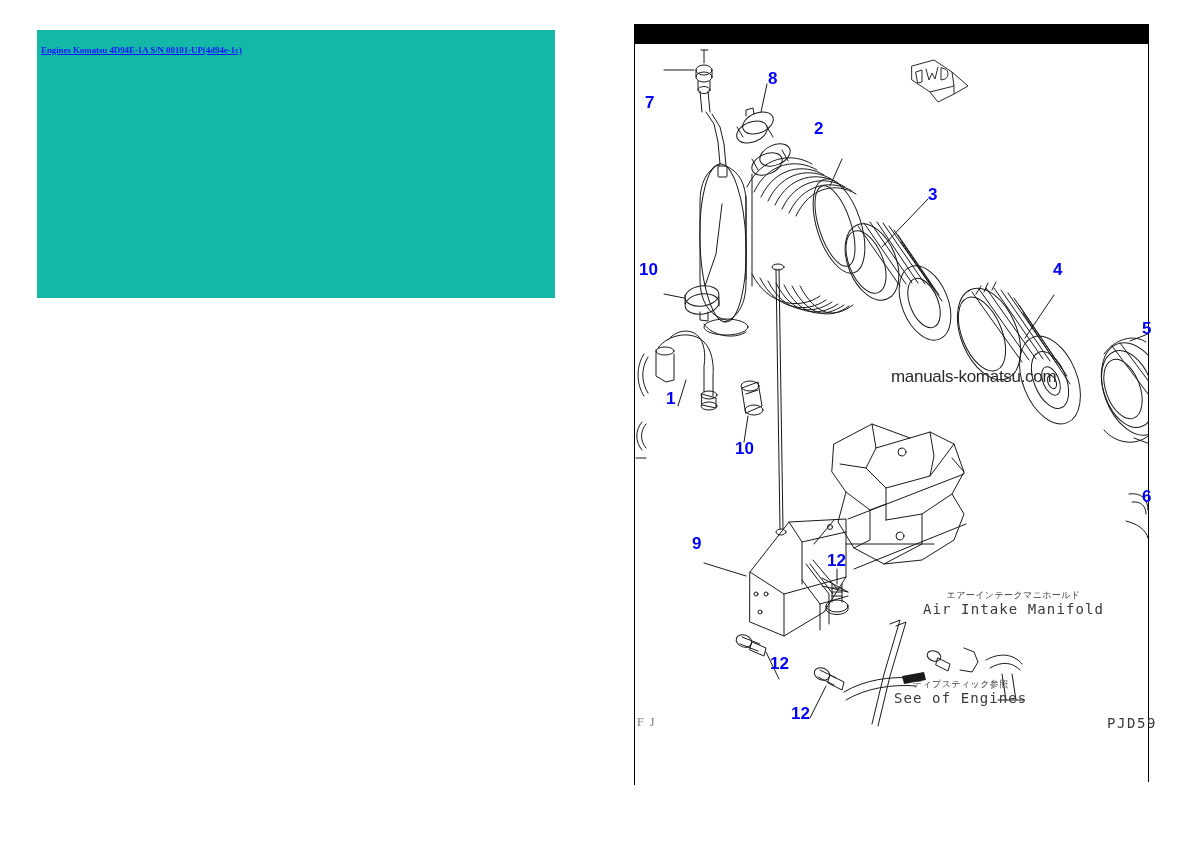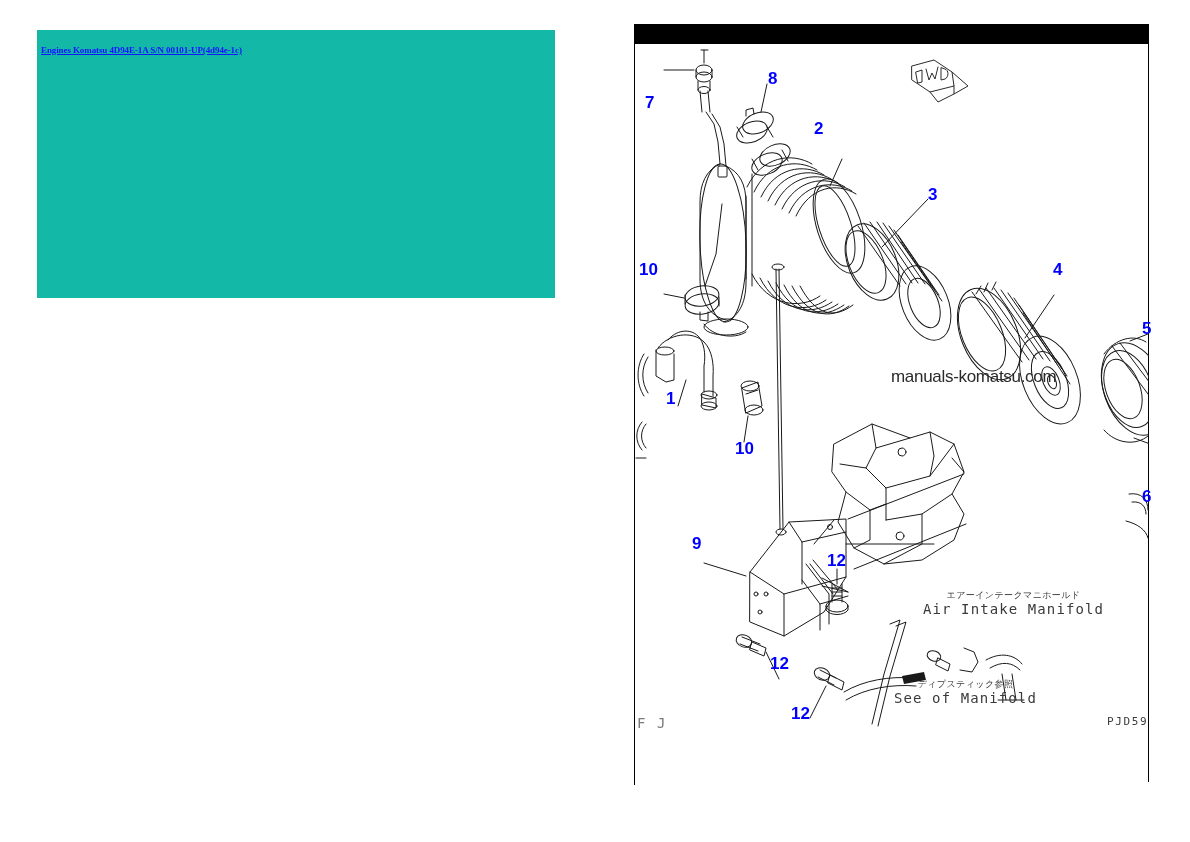--- a/index.html
+++ b/index.html
@@ -118,25 +118,25 @@
     font-size: 14px;
     letter-spacing: 1.1px;
     display: block;
   }
 
   
   .corner-code {
     position: absolute;
     color: #3a3a3a;
     font-family: "DejaVu Sans Mono", monospace;
-    font-size: 11px;
+    font-size: 14px;
     letter-spacing: 1.6px;
     white-space: nowrap;
   }
-  #corner-code-left { left: 637px; top: 715px; color:#7a7a7a; font-size:14px; }
+  #corner-code-left { left: 637px; top: 715px; color:#7a7a7a; font-size:12px;font-family:Liberation Serif, serif; }
   #corner-code-right { left: 1107px; top: 715px; }
 </style>
 </head>
 <body>
 
 <div id="left-panel">
   <a id="catalog-link">Engines Komatsu 4D94E-1A S/N 00101-UP(4d94e-1c)</a>
 </div>
 
 <div id="diagram-panel">
@@ -424,17 +424,17 @@
   </div>
 
 <div id="watermark">manuals-komatsu.com</div>
 
 <div class="anno" id="anno-manifold" style="left: 923px; top: 590px; text-align: center;">
   <span class="jp">エアーインテークマニホールド</span>
   <span class="en">Air Intake Manifold</span>
 </div>
 <div class="anno" id="anno-dipstic" style="left: 894px; top: 667px; margin-top: 12px;">
   <span class="jp">ディプスティック参照</span>
-  <span class="en">See of Manifold</span>
+  <span class="en">See of Engines</span>
 </div>
 
 <div class="corner-code" id="corner-code-left">F J</div>
 <div class="corner-code" id="corner-code-right">PJD59</div>
 
 </body></html>

